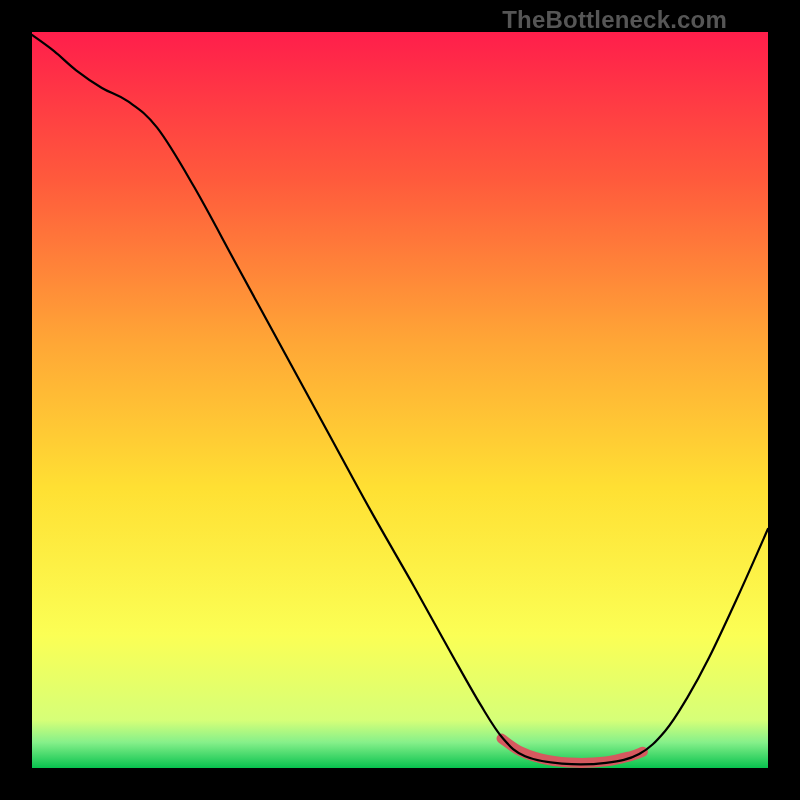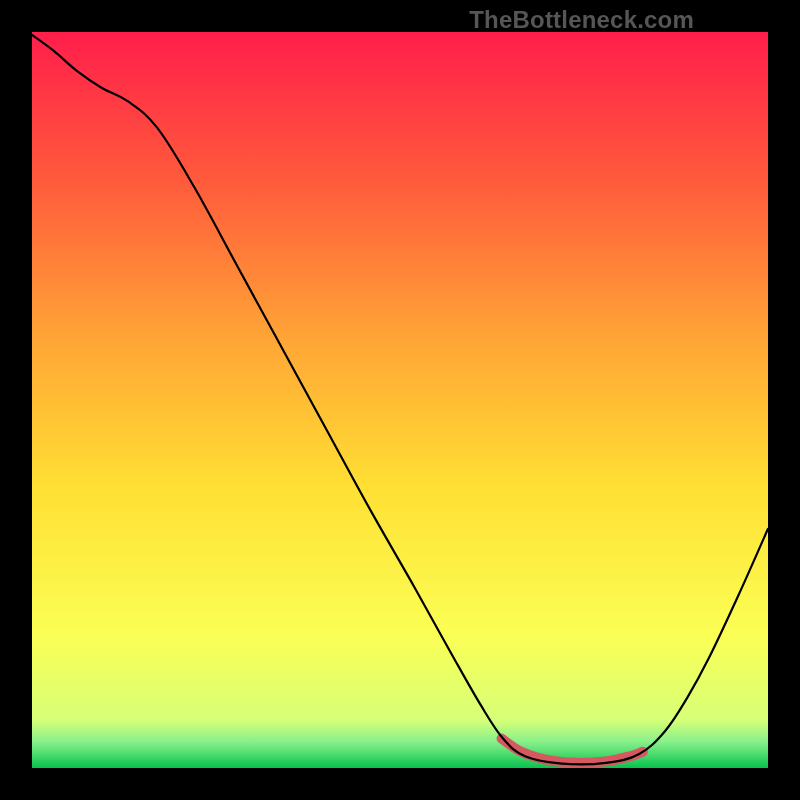--- a/index.html
+++ b/index.html
@@ -8,20 +8,21 @@
     width: 800px;
     height: 800px;
     background: #000;
     overflow: hidden;
   }
   .frame {
     position: relative;
     width: 708px;
     height: 800px;
     background: #000;
+    padding-left: 33px;
   }
   .watermark {
     position: absolute;
     top: 6px;
     right: 14px;
     font-family: Arial, Helvetica, sans-serif;
     font-size: 24px;
     font-weight: 600;
     color: #565656;
     letter-spacing: 0.2px;

